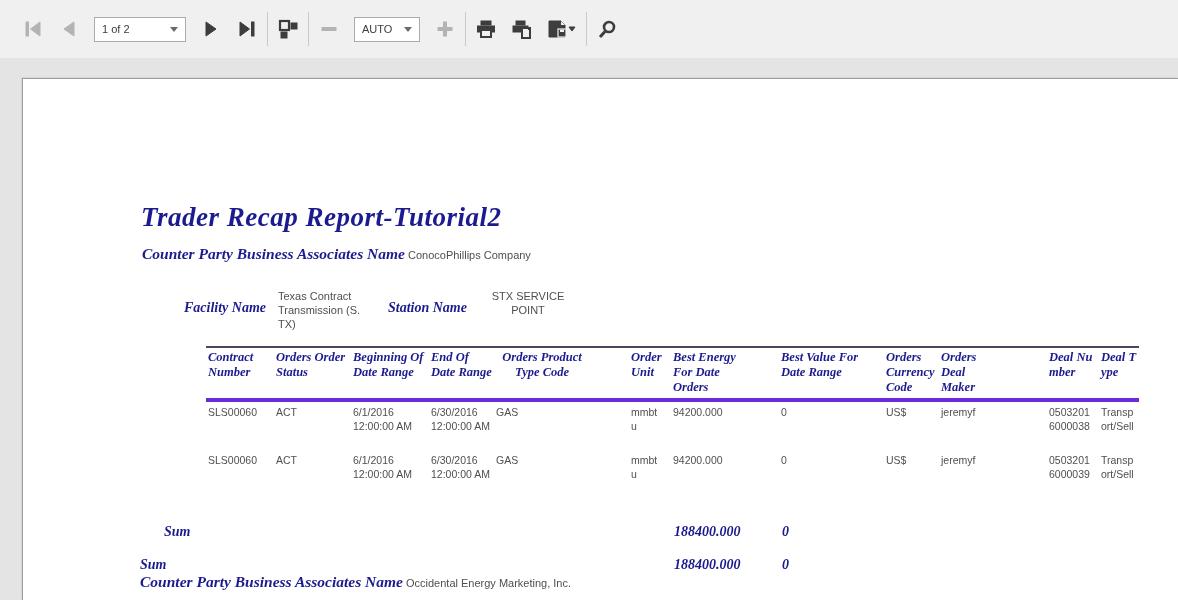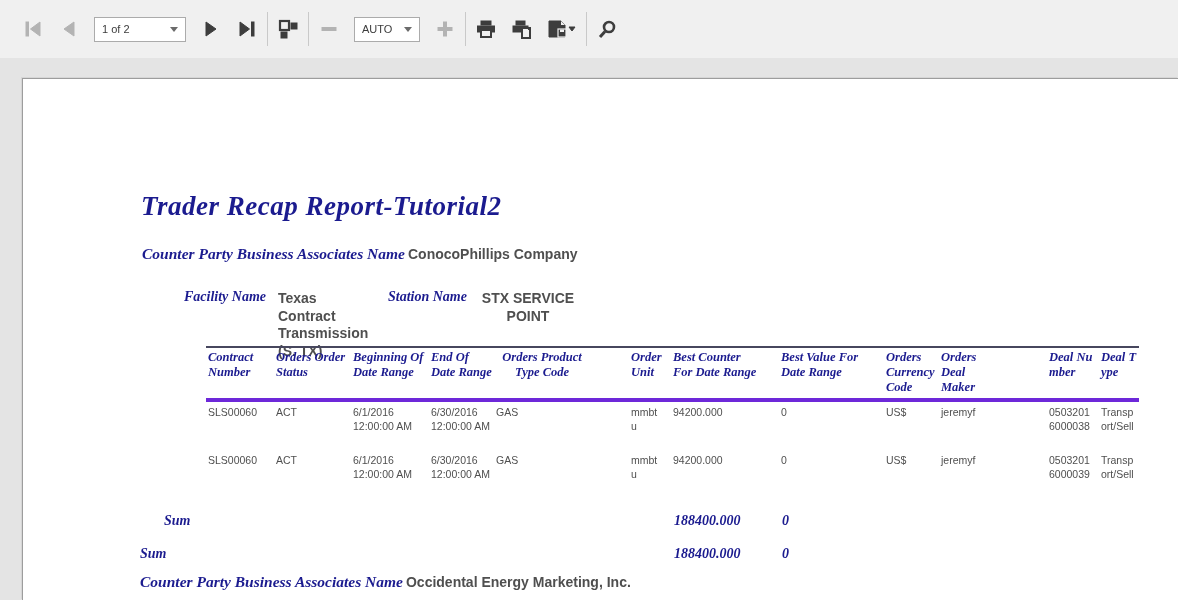--- a/index.html
+++ b/index.html
@@ -21,23 +21,23 @@
   .dd-caret { width:0; height:0; border-left:4px solid transparent;
     border-right:4px solid transparent; border-top:5px solid #6b6b6b; margin-left:6px; }
   .ic-dark { fill:#3d3d3d; stroke:#3d3d3d; }
   .ic-gray { fill:#b3b3b3; stroke:#b3b3b3; }
 
   
   .page { position:absolute; left:22px; top:78px; width:1156px; height:522px;
     background:#ffffff; border-top:1px solid #9d9d9d; border-left:1px solid #9d9d9d;
     box-shadow:-1px -1px 0 rgba(0,0,0,0.06); }
   .navy { color:#1b1b8f; }
-  .serifbi { font-family:"Liberation Serif", serif; font-style:italic; font-weight:bold; }
-  .val { font-family:"Liberation Sans", sans-serif; font-weight:bold; font-style:normal;
-    color:#4f4f4f; font-size:14px; line-height:1.25; }
+  .serifbi { font-family:"Liberation Serif", serif; font-style:italic; font-weight:bold;margin-top:11px; }
+  .val { font-family:"Liberation Sans", sans-serif; font-weight:normal; font-style:normal;
+    color:#4f4f4f; font-size:11px; line-height:1.25; }
 
   .rpt-title { position:absolute; left:118px; top:112px; font-size:27px;
     letter-spacing:0.5px; }
   .cp-line1 { position:absolute; left:119px; top:166px; font-size:15.5px; }
   .cp-line1 .val, .cp-line2 .val { margin-left:3px; vertical-align:baseline; }
   .cp-line2 { position:absolute; left:117px; top:494px; font-size:15.5px; }
 
   .fac-row { position:absolute; left:0; top:210px; width:100%; }
   .fac-label { position:absolute; left:161px; top:0; font-size:14px; }
   .fac-value { position:absolute; left:255px; top:1px; width:100px; }
@@ -212,21 +212,21 @@
         <col class="c12">
     </colgroup>
     <thead>
       <tr>
         <th>Contract Number</th>
         <th>Orders Order Status</th>
         <th>Beginning Of Date Range</th>
         <th>End Of Date Range</th>
         <th><span class="hw92">Orders Product Type Code</span></th>
         <th>Order Unit</th>
-        <th><span class="hw85">Best Counter For Date Range</span></th>
+        <th><span class="hw85">Best Energy For Date Orders</span></th>
         <th><span class="hw80">Best Value For Date Range</span></th>
         <th>Orders Currency Code</th>
         <th><span class="hw58">Orders Deal Maker</span></th>
         <th><span class="hw44">Deal Number</span></th>
         <th><span class="hw44">Deal Type</span></th>
       </tr>
     </thead>
     <tbody>
       <tr>
         <td>SLS00060</td>

